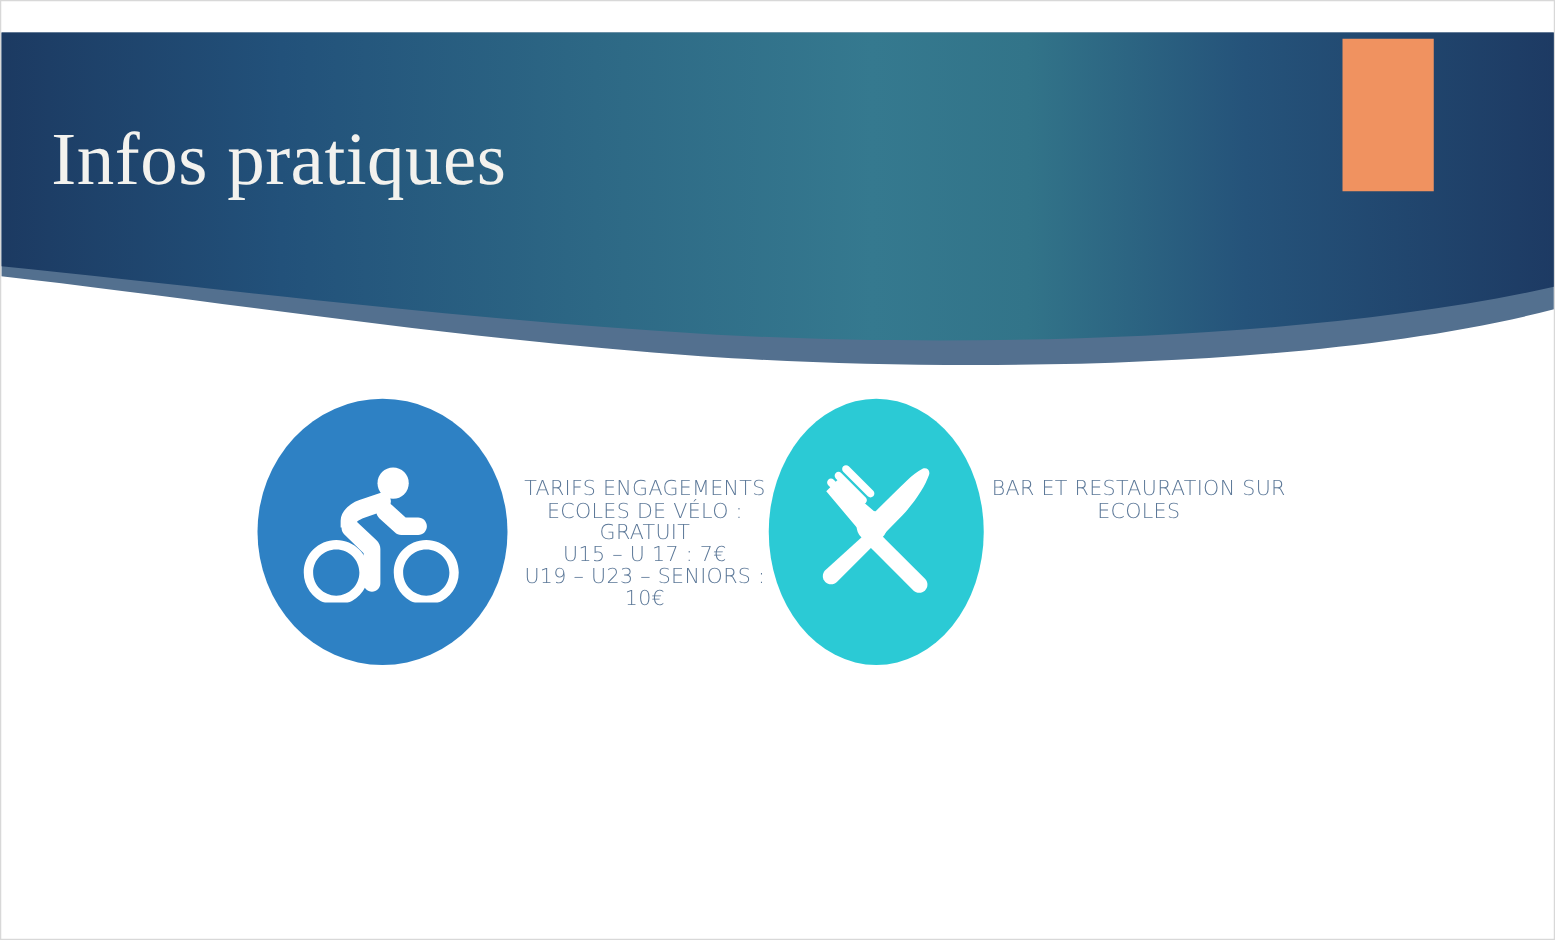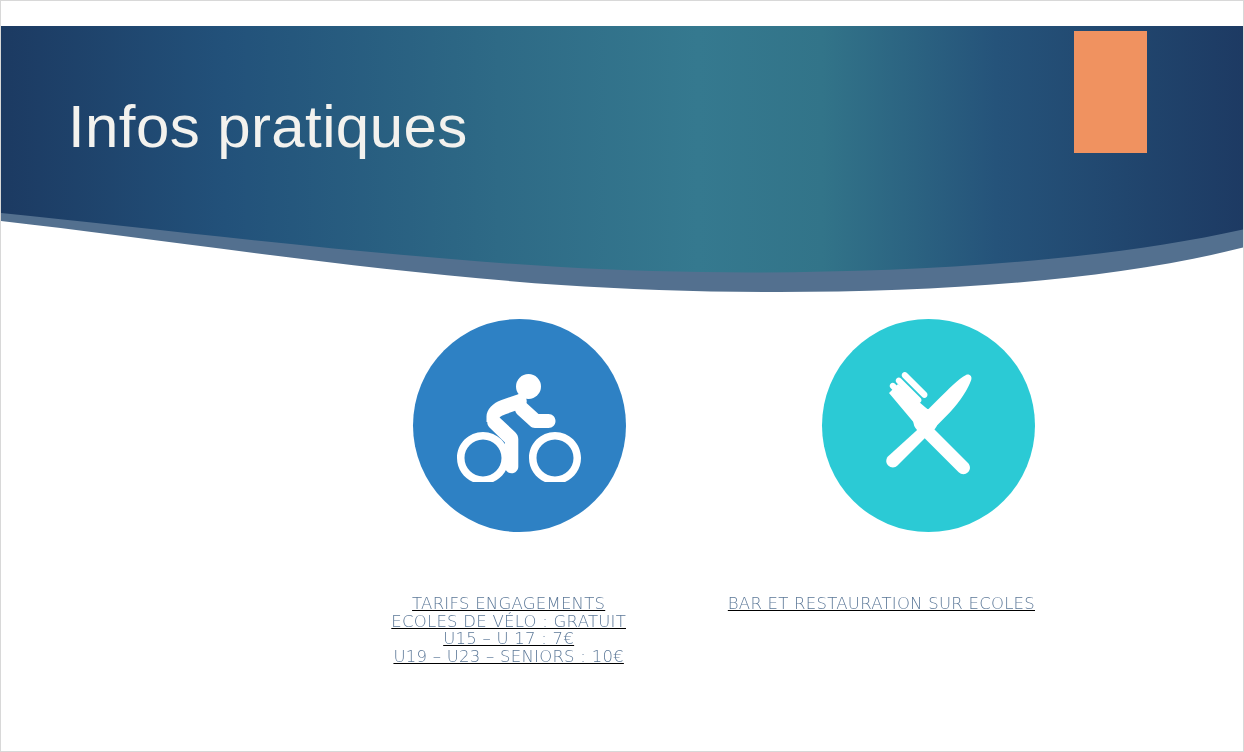--- a/index.html
+++ b/index.html
@@ -32,23 +32,23 @@
   }
   #banner-svg {
     display: block;
     width: 1244px;
     height: 300px;
   }
 
   
   #slide-title {
     position: absolute;
-    left: 67px;
+    left: 40px;
     top: 96px;
-    font-family: Liberation Sans, sans-serif;
+    font-family: Liberation Serif, serif;
     font-weight: 300;
     font-size: 60px;
     line-height: 1.0;
     letter-spacing: 0.4px;
     color: #f3f2ee;
     white-space: nowrap;
   }
 
   
   #content {
@@ -59,23 +59,22 @@
     height: 380px;
     display: flex;
     align-items: flex-start;
     justify-content: flex-start;
   }
   .col {
     position: absolute;
     top: 0;
     width: 420px;
     display: flex;
-    flex-direction: column;
-    align-items: flex-end;
-    text-decoration: underline;
+    flex-direction: row;
+    align-items: flex-start;
   }
   #col-tarifs { left: 205px; }
   #col-bar    { left: 614px; }
 
   .icon-circle {
     width: 213px;
     height: 213px;
     border-radius: 50%;
     display: flex;
     align-items: center;

